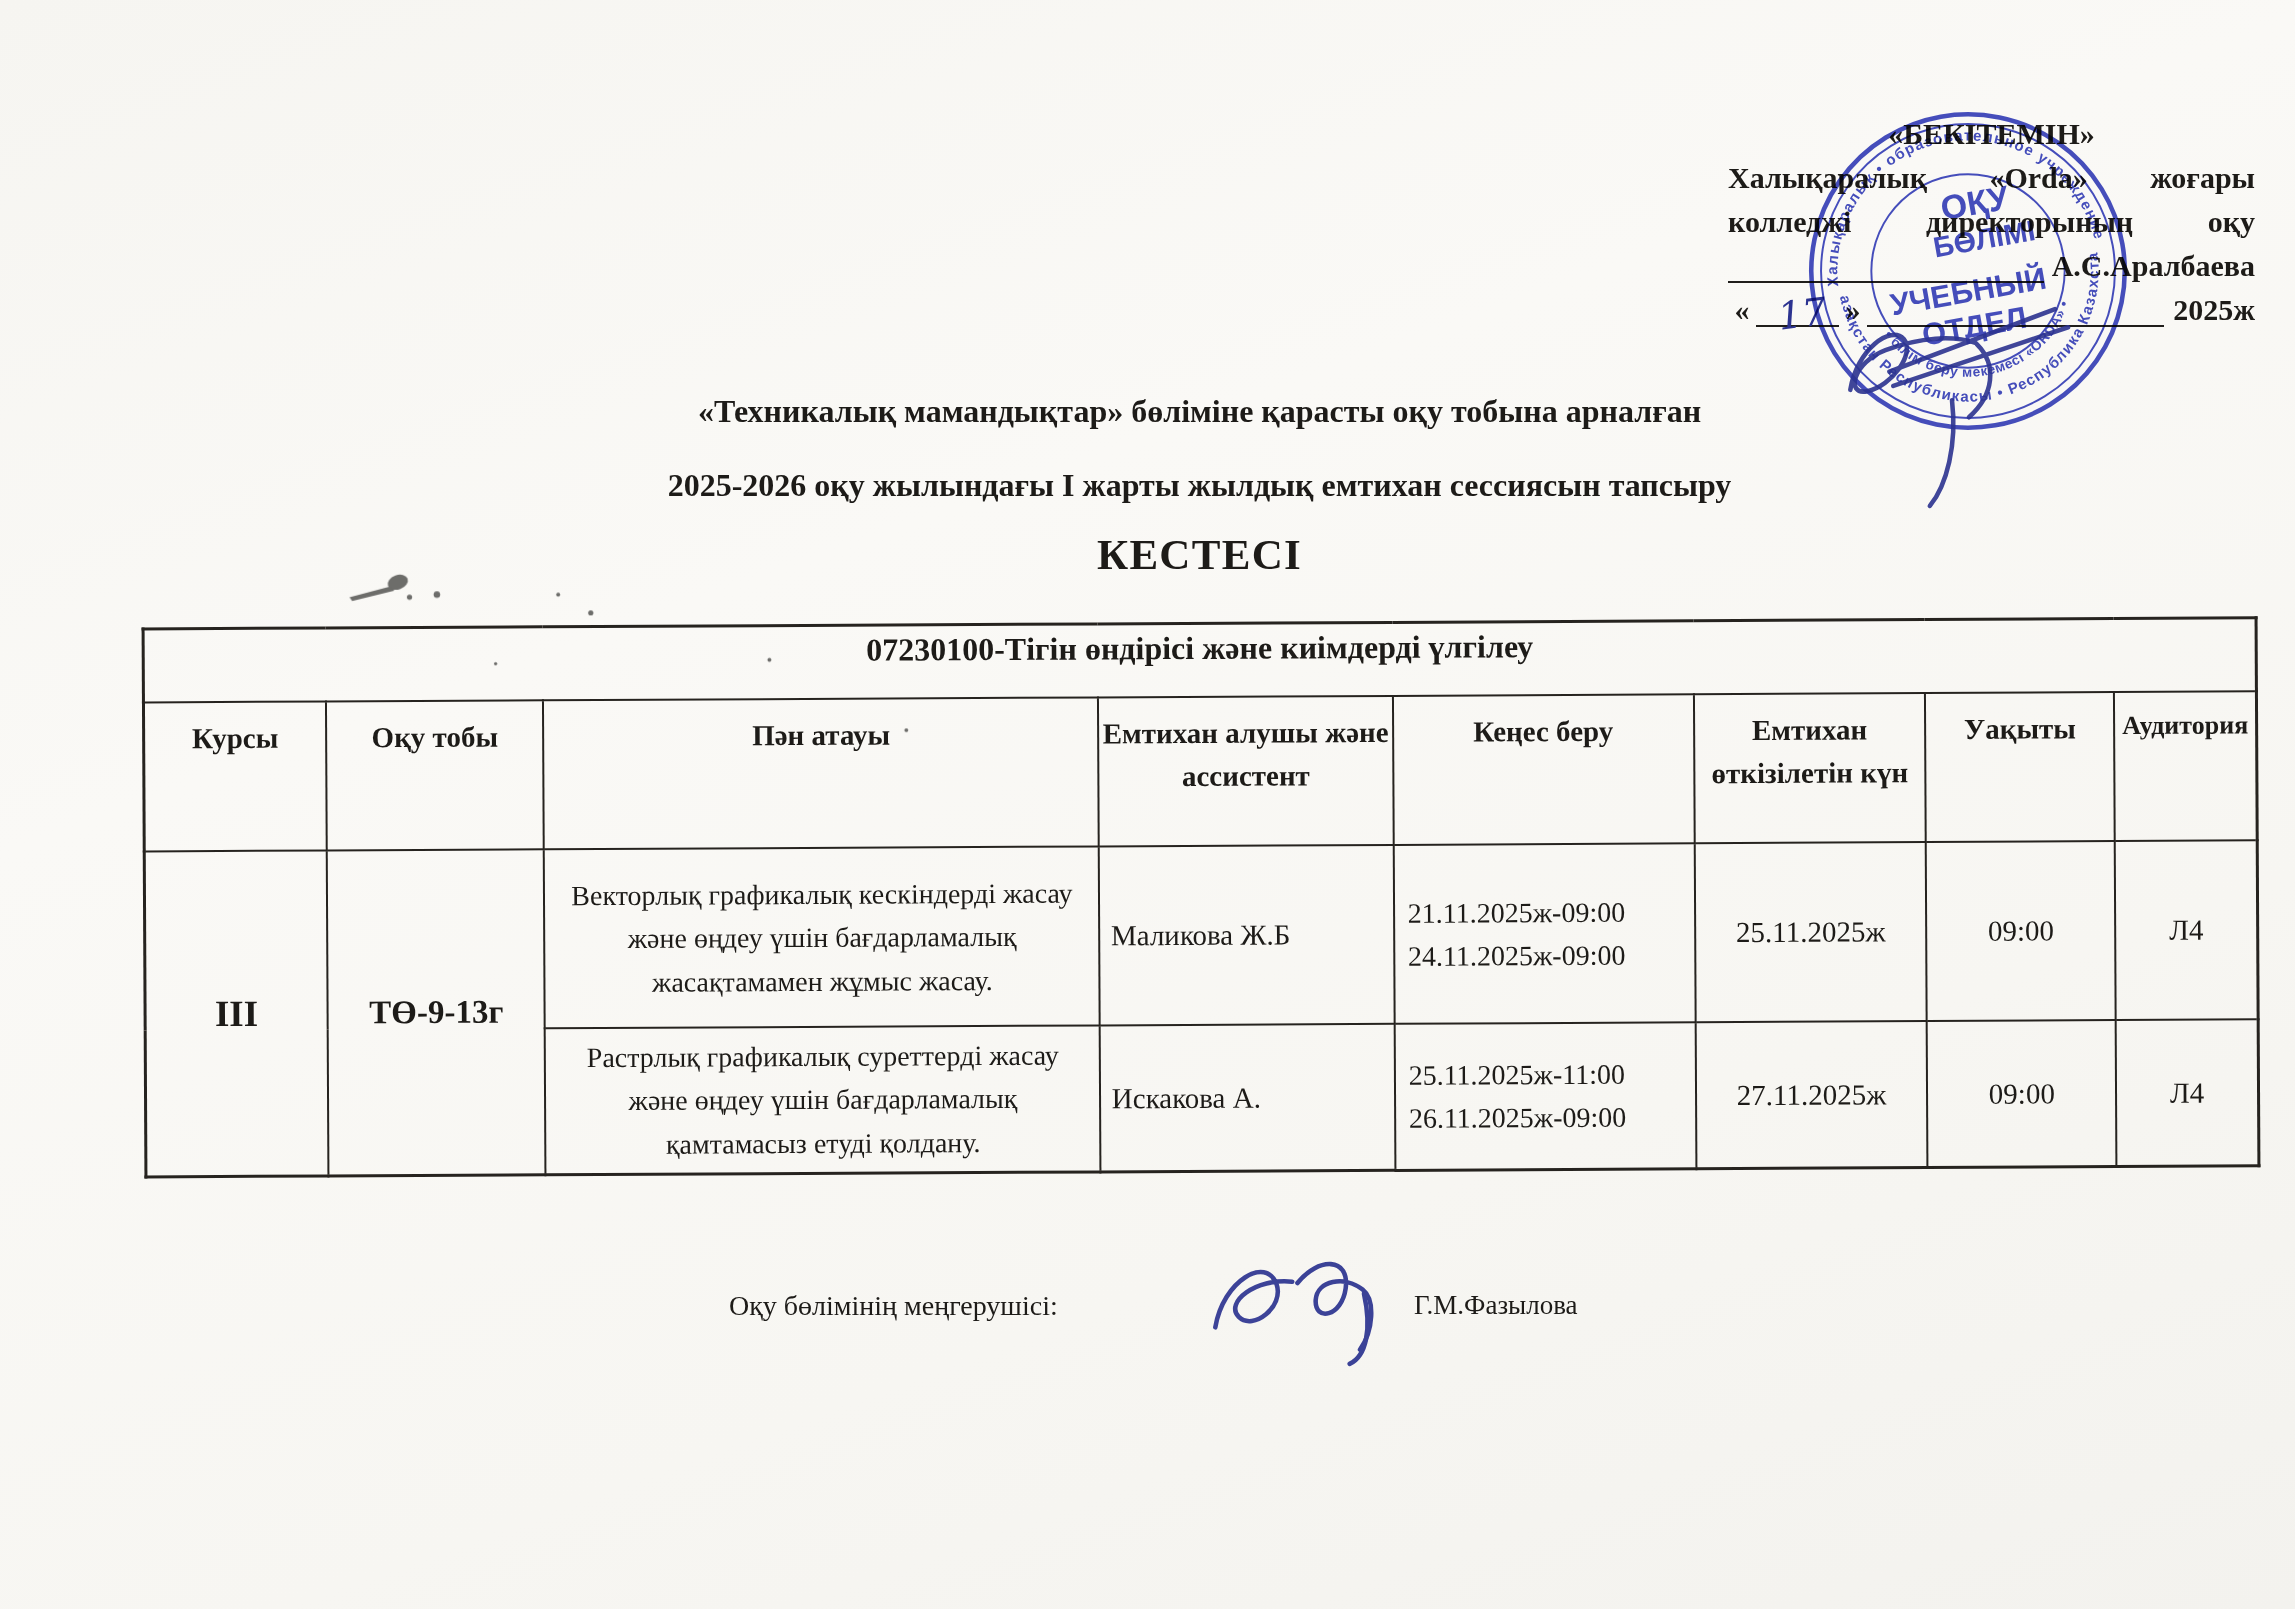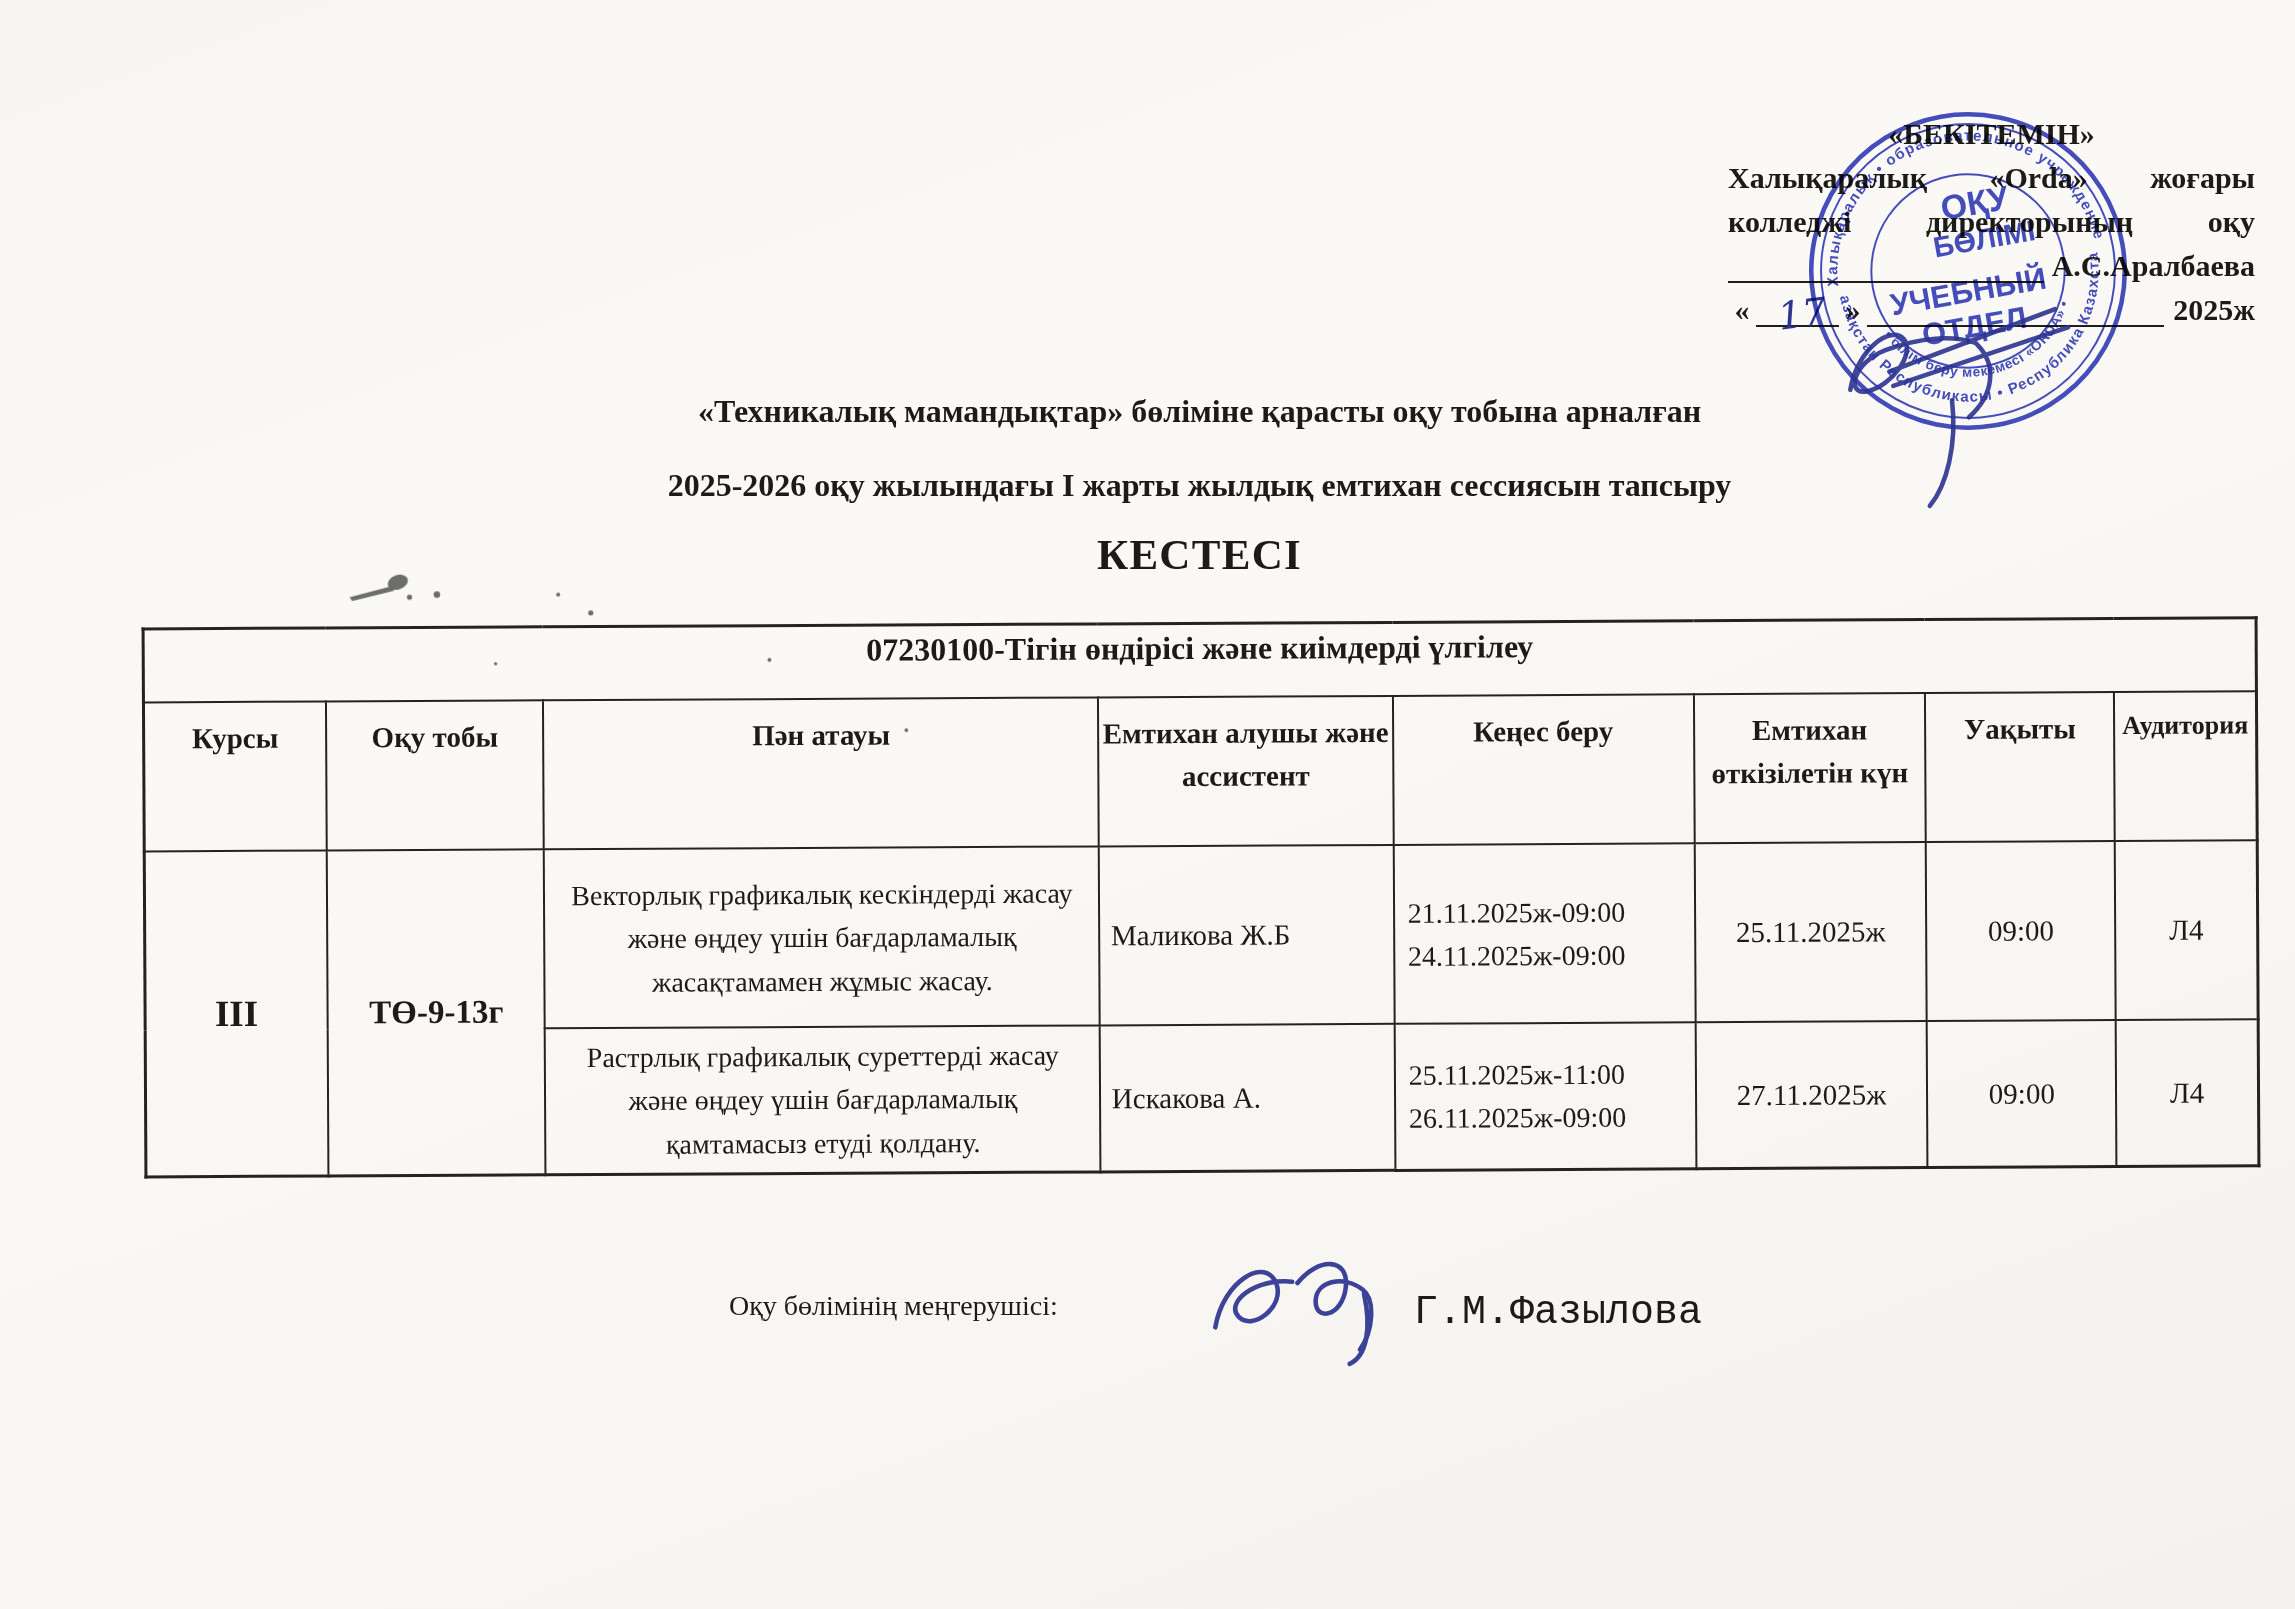--- a/index.html
+++ b/index.html
@@ -38,21 +38,21 @@
   .cell-group{font-size:33px;font-weight:bold;text-align:center;vertical-align:middle !important;}
   .cell-subject{font-size:28px;text-align:center;vertical-align:middle !important;line-height:1.55;padding:6.5px 15.7px;}
   .cell-examiner{font-size:29px;vertical-align:middle !important;text-align:left;padding-left:10.4px;}
   .cell-consult{font-size:28px;vertical-align:middle !important;text-align:left;padding-left:13px;line-height:1.55;}
   .cell-mid{font-size:29px;text-align:center;vertical-align:middle !important;}
   .r1{height:179px;}
   .r2{height:141px;}
   
   .note{position:absolute;left:194px;top:1152px;font-size:33px;font-weight:bold;}
   .footer-label{position:absolute;left:729px;top:1290px;font-size:28px;}
-  .footer-name{position:absolute;left:1414px;top:1290px;font-size:40px;font-family:Liberation Mono, monospace;}
+  .footer-name{position:absolute;left:1414px;top:1290px;font-size:27px;}
   .overlay{position:absolute;left:0;top:0;pointer-events:none;}
 </style>
 </head>
 <body>
 
 <div class="page">
 
   <div class="approval">
     <div class="appr-head">«БЕКІТЕМІН»</div>
     <div class="just">Халықаралық «Orda» жоғары</div>

